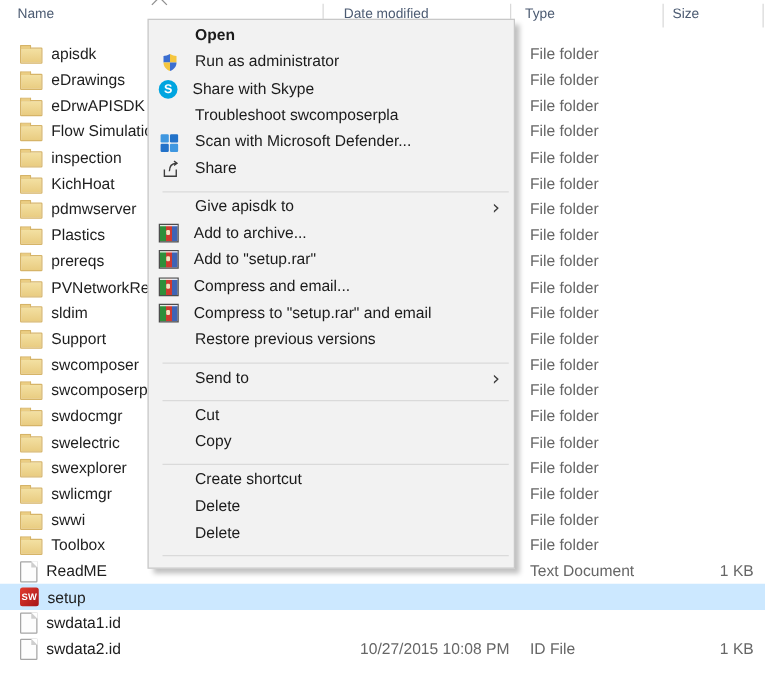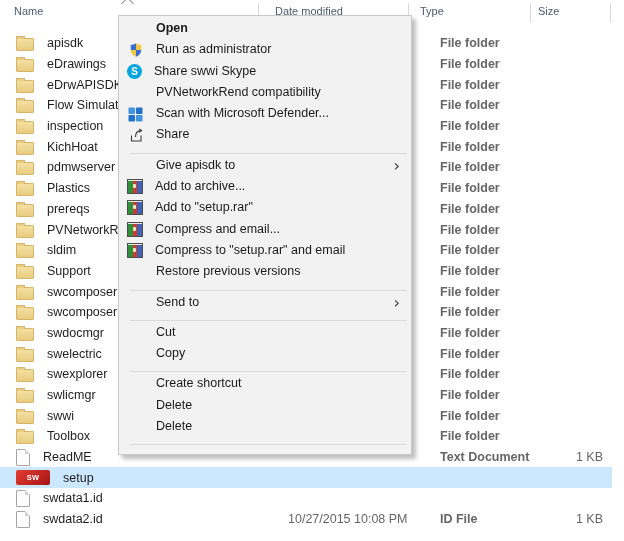--- a/index.html
+++ b/index.html
@@ -13,37 +13,37 @@
   .hdr-sep{position:absolute;top:3px;height:19px;width:1px;background:#d9d9d9;}
   .sep-1{left:258px;} .sep-2{left:408px;} .sep-3{left:530px;} .sep-4{left:610px;}
   .sort-caret{position:absolute;left:123px;top:-1px;width:8px;height:8px;
     border-left:1px solid #8f8f8f;border-top:1px solid #8f8f8f;transform:rotate(45deg);}
 
   
   .file-list{position:absolute;top:33px;left:0;width:624px;}
   .file-row{position:relative;height:20.7px;display:flex;align-items:center;width:612px;}
   .file-row.selected{background:#cce8ff;}
   .file-icon{margin-left:16px;flex:none;}
-  .file-name{margin-left:13px;font-size:12.5px;color:#1e1e1e;white-space:nowrap;}
+  .file-name{margin-left:7px;font-size:12.5px;color:#1e1e1e;white-space:nowrap;}
   .cell{position:absolute;top:0;height:100%;display:flex;align-items:center;
     font-size:12.5px;color:#666;white-space:nowrap;}
   .cell.date{left:288px;width:130px;text-align:center;}
-  .cell.type{left:440px;width:108px;font-weight:bold;}
+  .cell.type{left:424px;width:108px;}
   .cell.size{left:540px;width:63px;justify-content:flex-end;}
 
   
   .icon-folder{width:16px;height:11px;background:linear-gradient(#f3e0a2,#e9cc81);
     border:1px solid #d6b468;border-radius:1px;position:relative;margin-top:3px;}
   .icon-folder::before{content:"";position:absolute;top:-3px;left:-1px;width:7px;height:2px;
     background:#eacd83;border:1px solid #d6b468;border-bottom:none;border-radius:1px 1px 0 0;}
   .icon-page{width:12px;height:15px;background:#fdfdfd;border:1px solid #a5a5a5;
     border-radius:1px;position:relative;}
   .icon-page::before{content:"";position:absolute;top:-1px;right:-1px;width:0;height:0;
     border-style:solid;border-width:0 5px 5px 0;border-color:#ffffff #ffffff #cfcfcf transparent;}
-  .icon-sw{width:34px;height:15px;background:linear-gradient(135deg,#e23d31,#a61417);
+  .icon-sw{width:15px;height:15px;background:linear-gradient(135deg,#e23d31,#a61417);
     color:#fff;font-size:7.5px;font-weight:bold;display:flex;align-items:center;
     justify-content:center;border-radius:2px;letter-spacing:.3px;text-align:right;}
 
   
   .context-menu{position:absolute;left:118px;top:15px;width:292px;background:#f2f2f2;
     border:1px solid #c8c8c8;box-shadow:4px 4px 4px rgba(0,0,0,0.25);
     padding:5px 0;z-index:10;}
   .menu-item{height:21.3px;display:flex;align-items:flex-start;font-size:12.5px;color:#1b1b1b;
     cursor:default;}
   .menu-item.bold{font-weight:bold;}
@@ -265,26 +265,26 @@
             <path d="M8 1.2C9.7 2.2 11.7 2.7 13.2 2.7L13.2 8 8 8Z" fill="#f5c63f"></path>
             <path d="M2.8 8 8 8 8 14.8C5 13.8 2.8 11.3 2.8 8Z" fill="#f5c63f"></path>
             <path d="M13.2 8 8 8 8 14.8C11 13.8 13.2 11.3 13.2 8Z" fill="#3b6ed1"></path>
           </svg>
         </span>
     <span class="mi-label">Run as administrator</span>
 
   </div>
       <div class="menu-item">
     <span class="mi-icon mi-skype">S</span>
-    <span class="mi-label">Share swwi Skype</span>
-
-  </div>
-      <div class="menu-item">
-    <span class="mi-icon"></span>
-    <span class="mi-label">PVNetworkRend compatibility</span>
+    <span class="mi-label">Share with Skype</span>
+
+  </div>
+      <div class="menu-item">
+    <span class="mi-icon"></span>
+    <span class="mi-label">Troubleshoot swcomposerpla</span>
 
   </div>
       <div class="menu-item">
     <span class="mi-icon">
           <svg width="15" height="15" viewBox="0 0 16 16">
             <rect x="0.5" y="0.5" width="7" height="7" rx="1" fill="#3f97e0"></rect>
             <rect x="8.5" y="0.5" width="7" height="7" rx="1" fill="#2272c9"></rect>
             <rect x="0.5" y="8.5" width="7" height="7" rx="1" fill="#2272c9"></rect>
             <rect x="8.5" y="8.5" width="7" height="7" rx="1" fill="#3f97e0"></rect>
           </svg>

